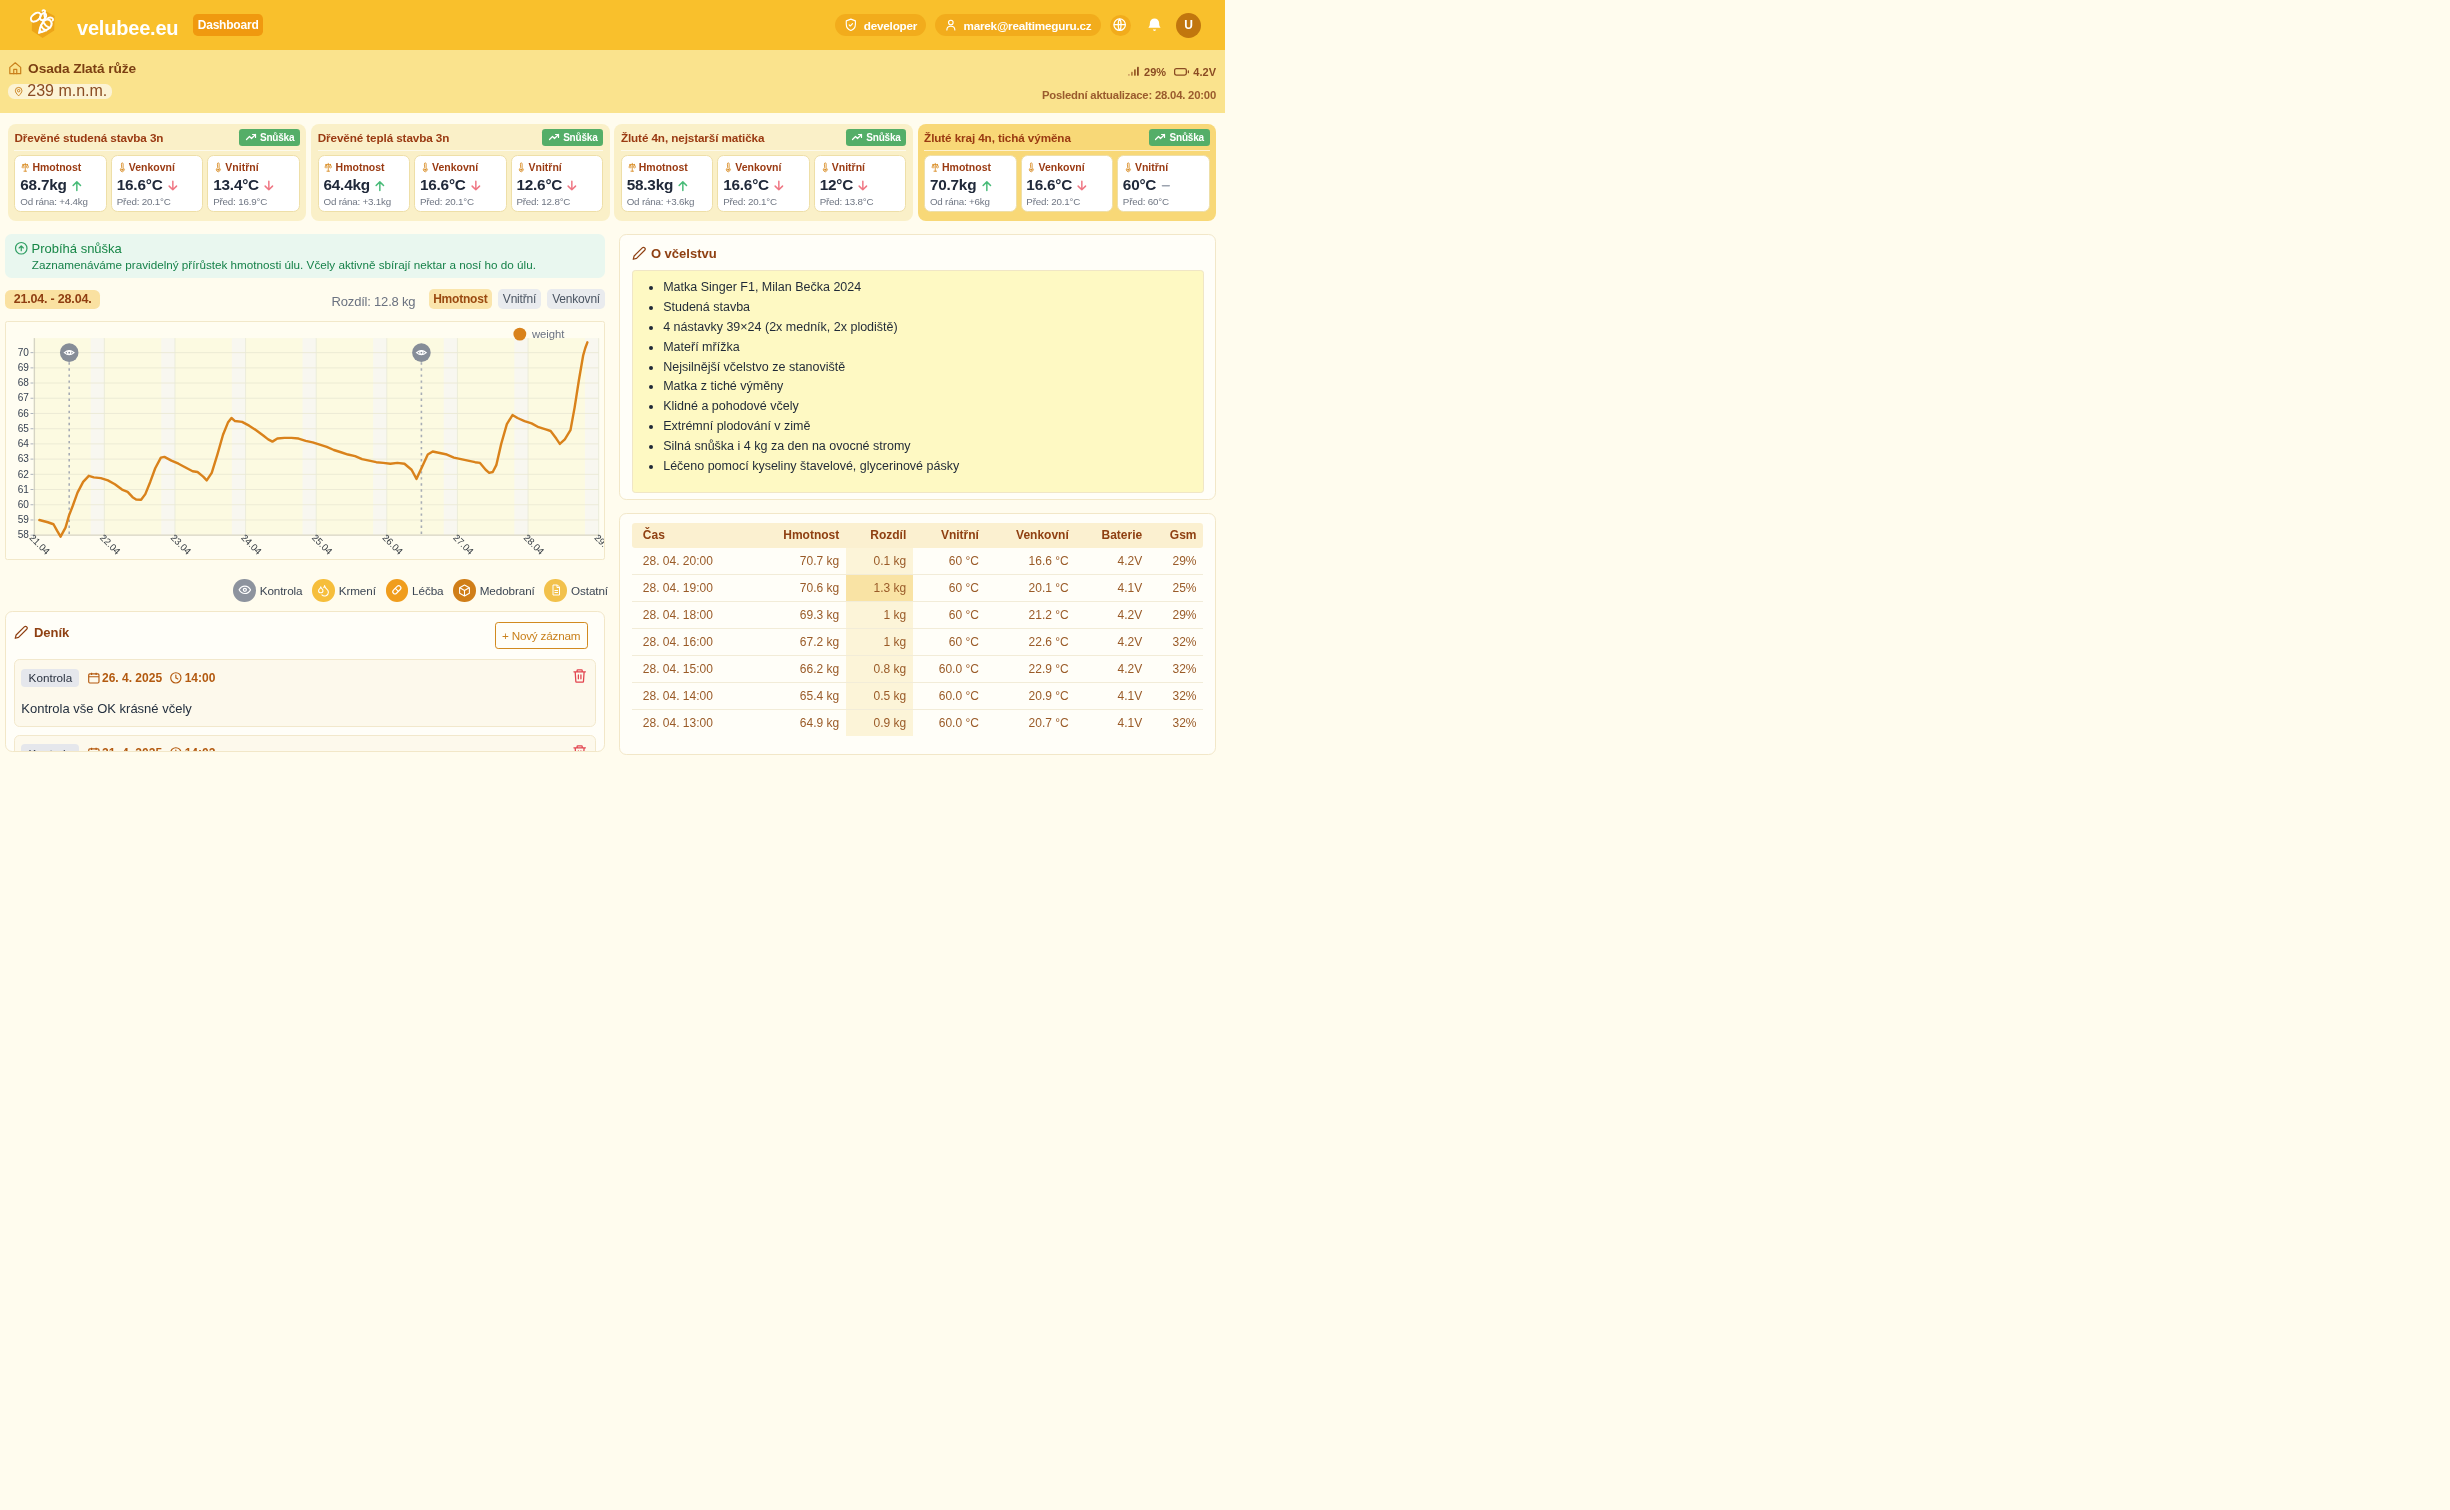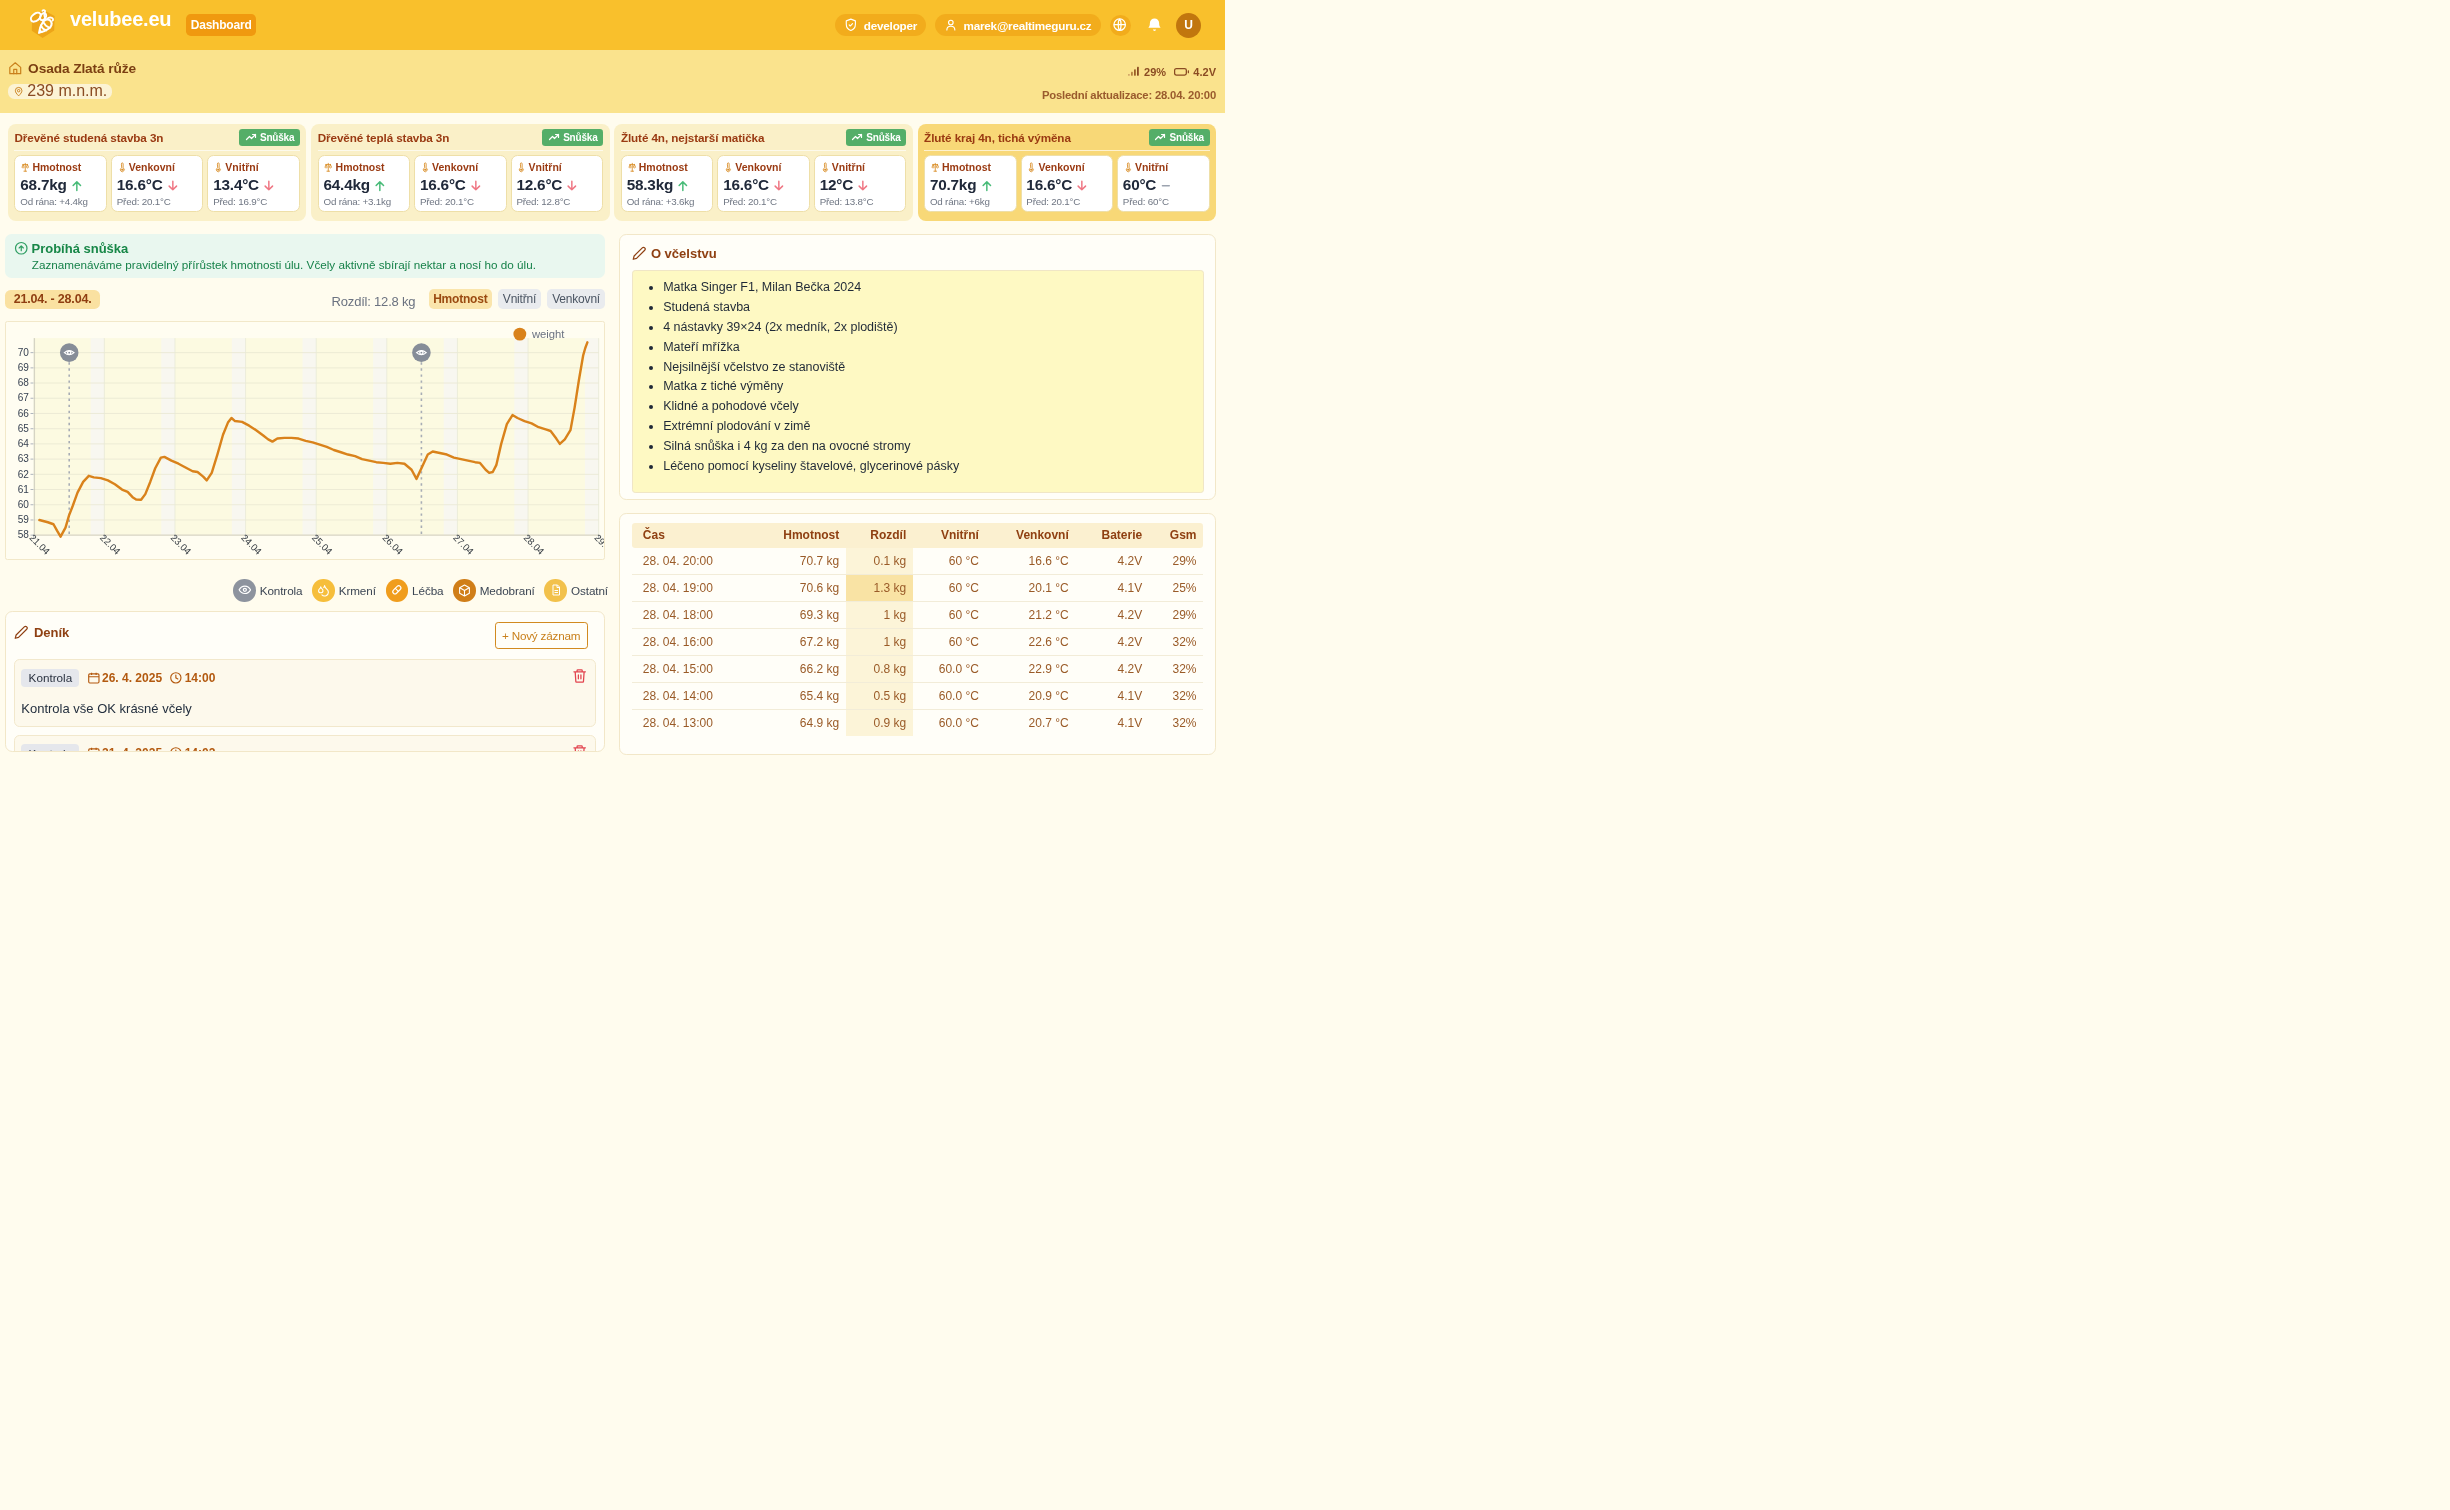--- a/index.html
+++ b/index.html
@@ -1,20 +1,20 @@
 <!DOCTYPE html>
 <html lang="cs" style="font-size:13px"><head>
 <meta charset="utf-8">
 <title>velubee.eu</title>
 <style>
 * { box-sizing: border-box; }
 html,body { margin:0; padding:0; }
 body { width:1225px; height:755px; overflow:hidden; font-family:"Liberation Sans",sans-serif; background:#FFFCEE; }
 .topbar { height:50px; background:#F9C02C; display:flex; align-items:center; padding:0 24px 0 29px; }
-.logo { display:flex; align-items:flex-start; gap:13px; margin-top:-1.6px; }
+.logo { display:flex; align-items:flex-end; gap:20px; margin-top:-1.6px; }
 .logo .txt { color:#fff; font-size:20px; font-weight:bold; letter-spacing:-0.2px; }
 .dashbtn { margin-left:14.5px; background:#F0990F; color:#fff; font-size:12px; font-weight:bold; padding:0 4.8px; border-radius:4.8px; height:22.6px; display:flex; align-items:center; letter-spacing:-0.2px; }
 .tright { margin-left:auto; display:flex; align-items:center; gap:9px; }
 .tbadge { background:#F2AC1C; color:#fff; font-size:11.7px; font-weight:bold; height:22.6px; display:flex; align-items:center; gap:5.6px; padding:0 9px; border-radius:11px; letter-spacing:-0.2px; }
 .globebtn { width:21px; height:21px; border-radius:50%; background:#F2AC1C; display:flex; align-items:center; justify-content:center; }
 .avatar { width:25px; height:25px; border-radius:50%; background:#C1760E; color:#fff; font-weight:bold; font-size:12px; display:flex; align-items:center; justify-content:center; }
 .subbar { height:63px; background:#FAE38D; padding:10.5px 9px 0 8px; display:flex; justify-content:space-between; }
 .sb-left .t1 { display:flex; align-items:center; gap:5.6px; color:#7B3F12; font-size:13.7px; font-weight:bold; letter-spacing:-0.1px; }
 .pill { margin-top:8px; display:inline-flex; align-items:center; gap:3.2px; background:#FCF3D4; color:#8A4B22; font-size:16px; padding:1.6px 4.8px; border-radius:6.5px; height:15.3px; }
 .sb-right { text-align:right; }
@@ -28,21 +28,21 @@
 .hc-title { color:#9A3A12; font-size:11.7px; font-weight:bold; white-space:nowrap; letter-spacing:-0.1px; }
 .snuska { background:#54AE68; color:#fff; font-size:10px; font-weight:bold; border-radius:3.2px; padding:0 5.6px; height:17px; display:flex; align-items:center; gap:3.2px; letter-spacing:-0.2px; }
 .hc-div { border:0; border-top:1.2px solid rgba(255,255,255,0.65); margin:3.2px 0 0; }
 .hc-subs { display:flex; gap:4px; margin-top:4px; }
 .sub { flex:1; background:#FFFFFF; border:0.8px solid #EEDFA8; border-radius:6.5px; padding:4px 4.8px 3.2px; min-width:0; height:57px; }
 .sub .lbl { display:flex; align-items:center; gap:1.6px; color:#9A3A12; font-size:10.5px; font-weight:bold; white-space:nowrap; line-height:13.7px; margin-top:0.8px; }
 .sub .val { margin-top:0.8px; color:#20293A; font-size:15.3px; line-height:20px; font-weight:bold; white-space:nowrap; display:flex; align-items:center; gap:3.2px; letter-spacing:-0.2px; }
 .sub .sm { margin-top:0.8px; color:#6F7683; font-size:9.8px; line-height:12.5px; white-space:nowrap; letter-spacing:-0.2px; }
 .columns { display:grid; grid-template-columns:600px 1fr; gap:14.5px; margin-top:13px; }
 .banner { background:#E9F7EF; border-radius:6.5px; padding:7.3px 9px; }
-.banner .b1 { display:flex; align-items:center; gap:3.2px; color:#178747; font-size:13px; font-weight:bold; }
+.banner .b1 { display:flex; align-items:center; gap:3.2px; color:#178747; font-size:13px; font-weight:normal; }
 .banner .b2 { margin-left:18px; margin-top:2.4px; color:#17824A; font-size:11.7px; }
 .controls { display:flex; align-items:flex-end; margin-top:10.5px; }
 .datepill { background:#FAE1A1; color:#8F3E11; font-size:12.5px; font-weight:bold; padding:2.4px 9px 3.2px; border-radius:5.6px; letter-spacing:-0.2px; }
 .rozdil { margin-left:auto; color:#6B7280; font-size:13px; margin-right:7.3px; letter-spacing:-0.2px; }
 .tabbtn { font-size:12px; padding:2.8px 4.8px 3.6px; border-radius:4.8px; margin-left:6.5px; letter-spacing:-0.2px; }
 .tabbtn.on { background:#FAE5AC; color:#9A4A10; font-weight:bold; padding:2.8px 4px 3.6px; }
 .tabbtn.off { background:#E9EBEE; color:#4B5563; }
 .chartbox { margin-top:12px; border:0.8px solid #F2E8C9; background:#FFFDF1; border-radius:2.4px; height:239px; overflow:hidden; }
 .legend { display:flex; justify-content:flex-end; align-items:center; gap:9.7px; margin:18.6px -3.2px 0 0; }
 .litem { display:flex; align-items:center; gap:4px; color:#3C4654; font-size:11.7px; letter-spacing:-0.1px; }

